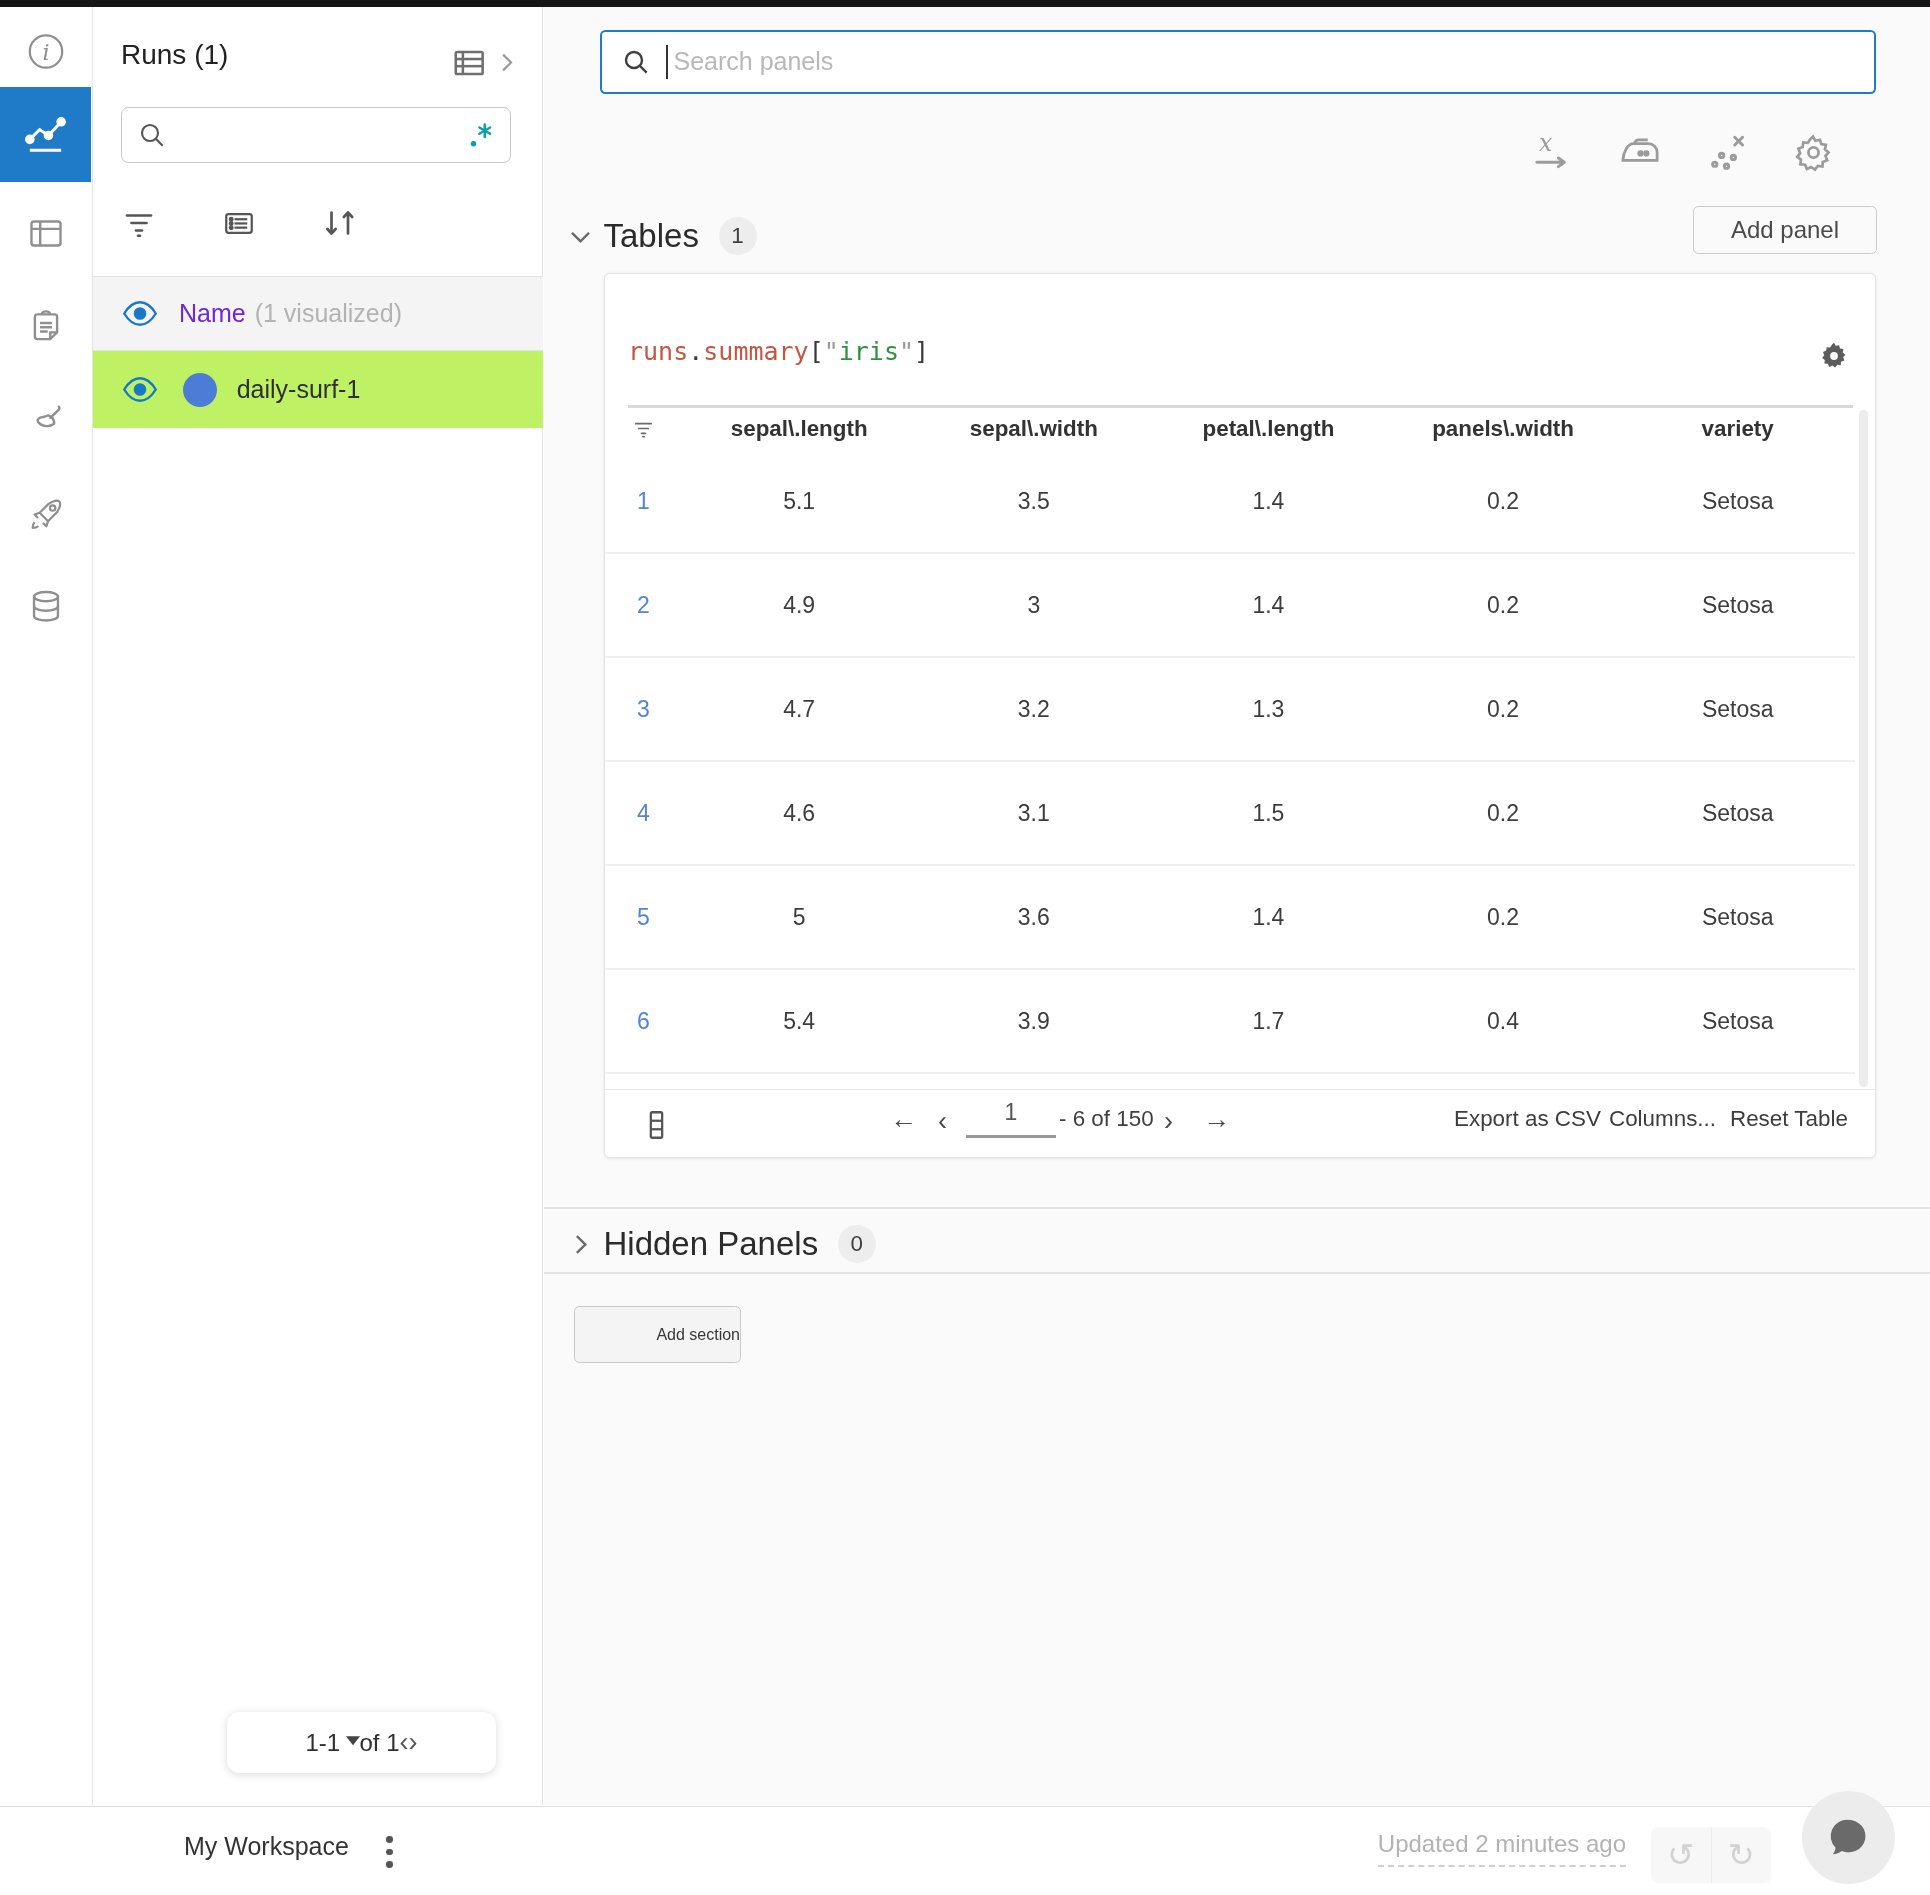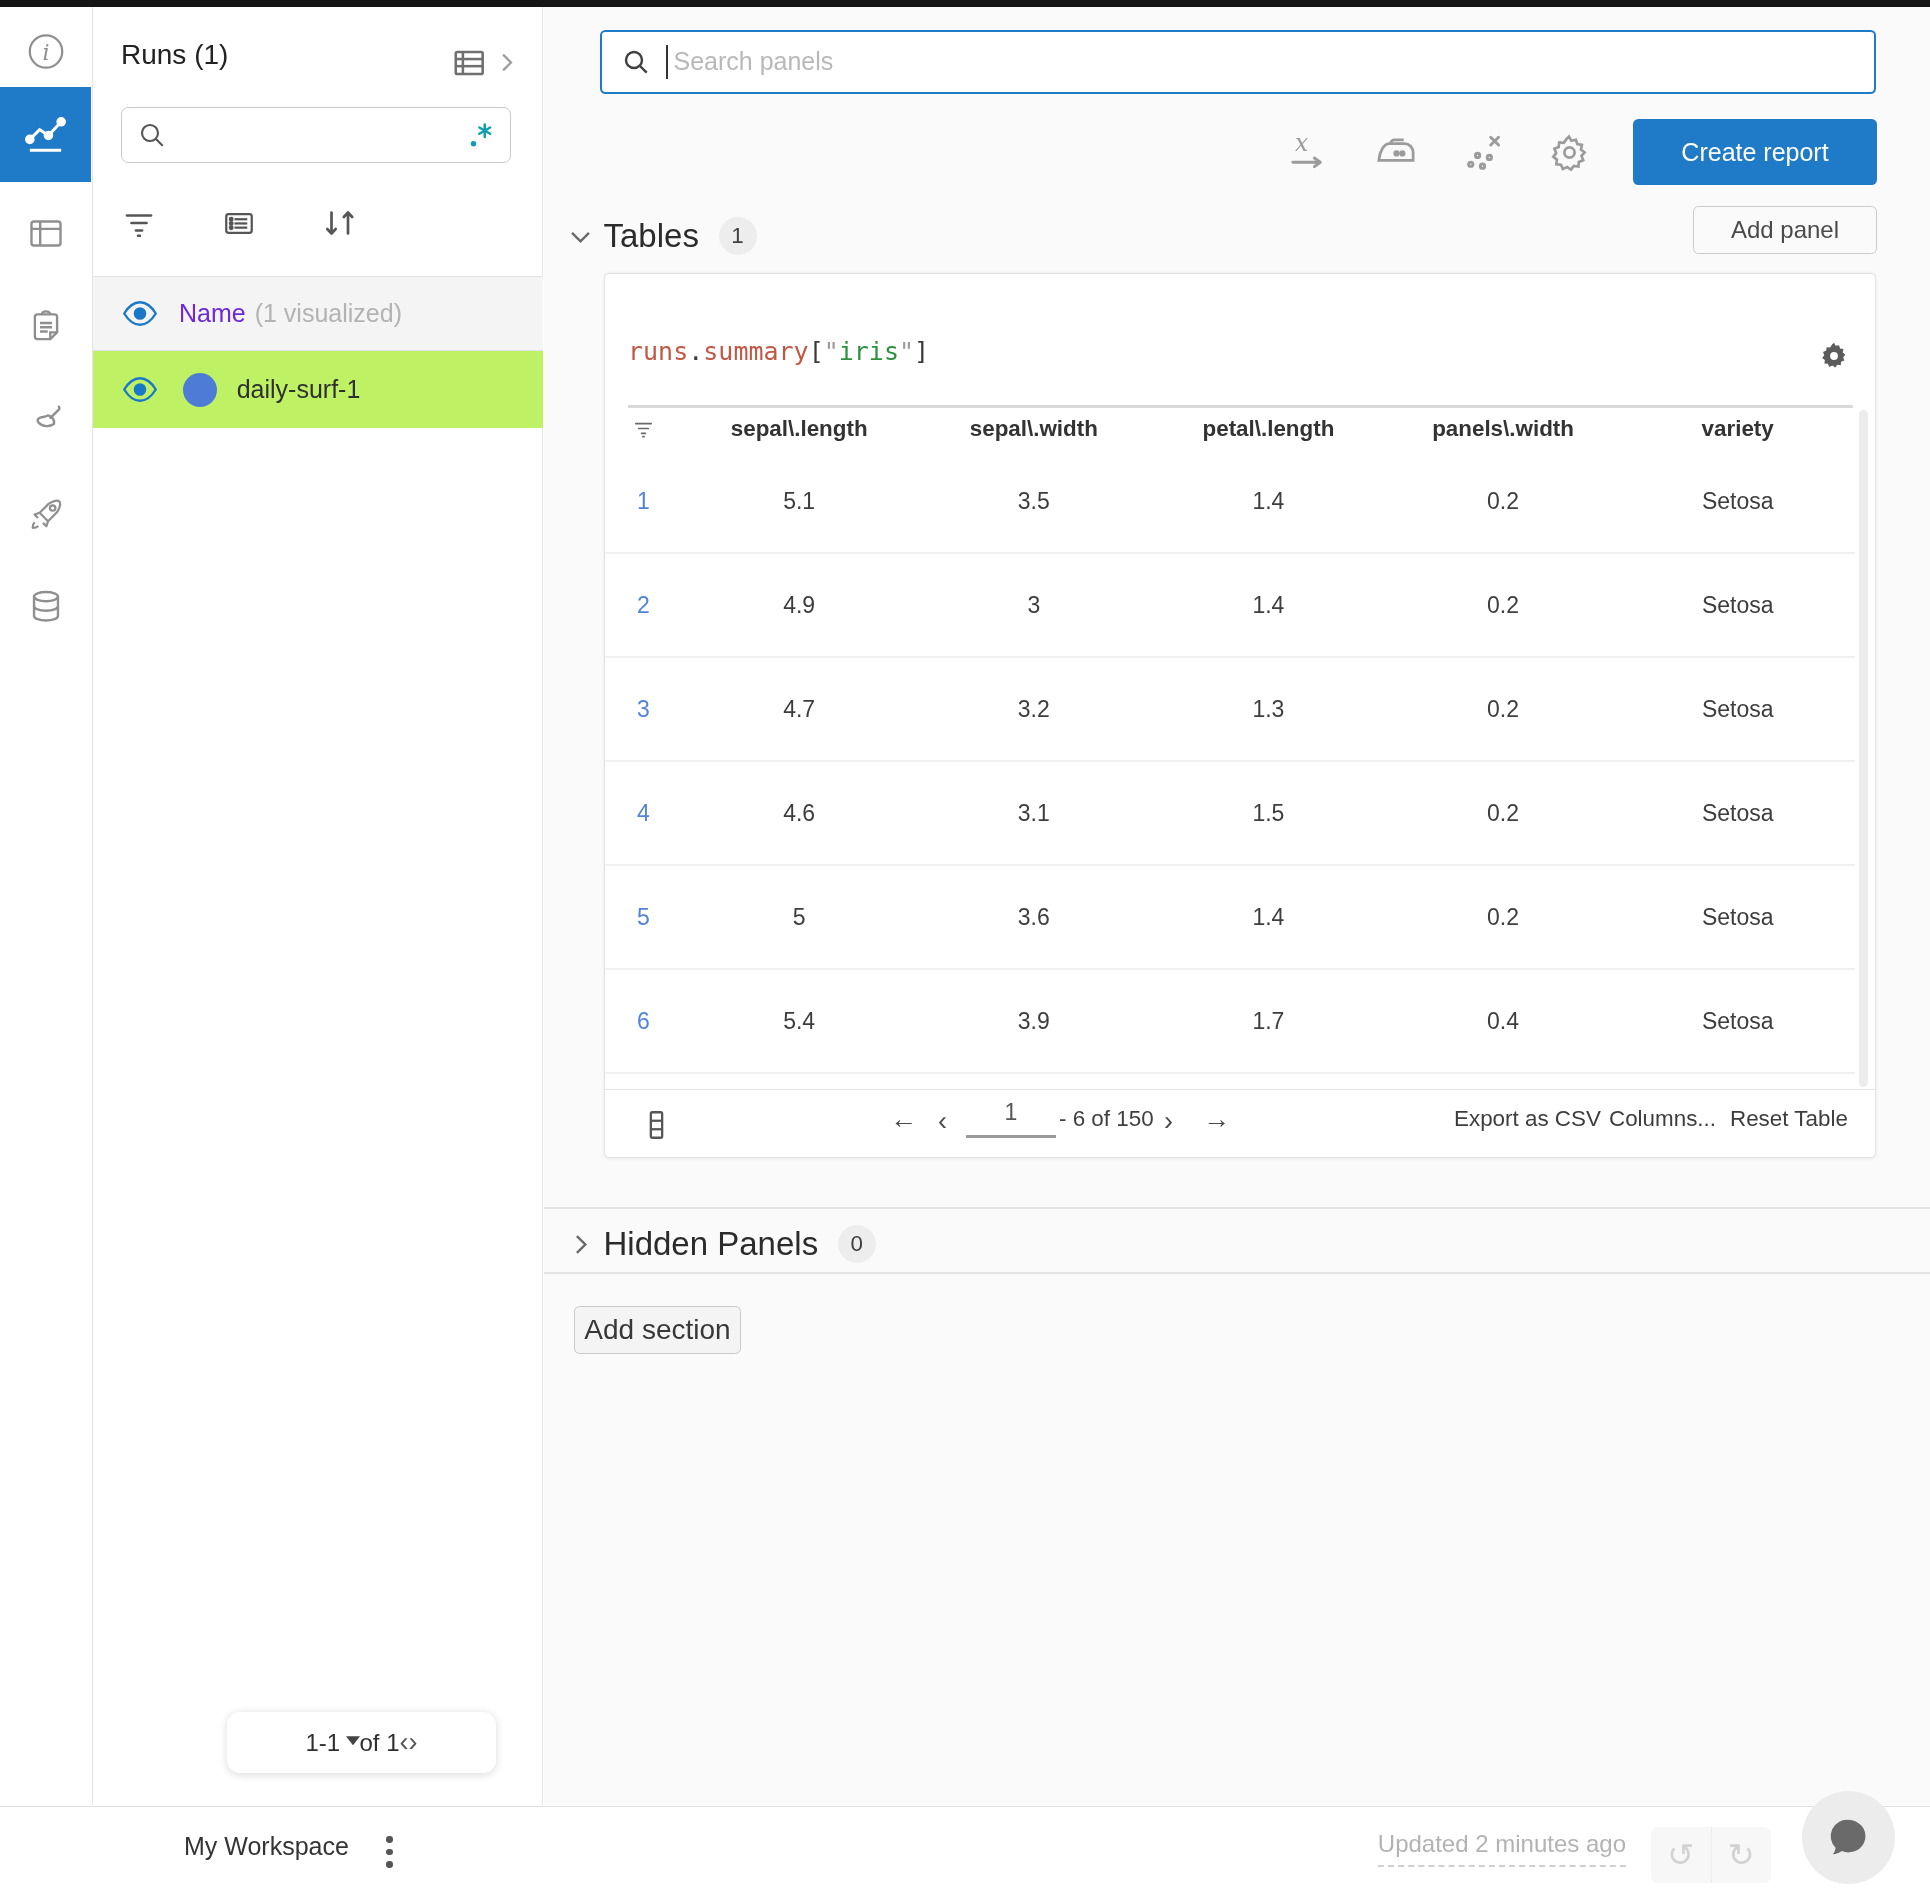--- a/index.html
+++ b/index.html
@@ -75,21 +75,21 @@
   .tf-density { position:absolute; left:38px; top:18px; width:27px; height:34px; color:#555; cursor:pointer; }
   .tf-arrow { position:absolute; top:14.3px; font-size:27px; color:#4a4a4a; cursor:pointer; }
   .tf-chev { position:absolute; top:16px; font-size:27px; color:#4a4a4a; cursor:pointer; }
   .tf-page { position:absolute; left:361px; top:9px; width:90px; text-align:center; font-size:23px; color:#555; border-bottom:3.6px solid #9a9a9a; padding-bottom:9px; }
   .tf-range { position:absolute; left:454px; top:16px; color:#3f3f3f; }
   .tf-link { position:absolute; top:16px; color:#3d3d3d; cursor:pointer; }
 
   
   .hr-line { position:absolute; left:0; width:1387px; height:1.8px; background:#e3e3e3; }
   .hidden-header { position:absolute; left:21.5px; top:1218px; display:flex; align-items:center; }
-  .add-section { position:absolute; left:30px; top:1299px; width:167px; height:48px; background:#f4f4f4; border:1.8px solid #c9c9c9; border-radius:5.4px; font-size:28px; color:#383838; font-family:inherit; cursor:pointer; }
+  .add-section { position:absolute; left:30px; top:1299px; width:167px; height:57px; background:#f4f4f4; border:1.8px solid #c9c9c9; border-radius:5.4px; font-size:16px; color:#383838; font-family:inherit; cursor:pointer;text-align:right; }
 
   
   .footer { position:absolute; left:0; top:1806px; width:1931px; height:90px; background:#fff; border-top:1.8px solid #dedede; }
   .ws-name { position:absolute; left:184px; top:25px; font-size:25px; color:#333; }
   .kebab { position:absolute; left:376px; top:21.5px; width:27px; height:47px; display:flex; flex-direction:column; align-items:center; justify-content:center; gap:6.3px; cursor:pointer; }
   .kebab i { width:6.3px; height:6.3px; border-radius:50%; background:#555; }
   .updated { position:absolute; right:305px; top:23px; font-size:24px; color:#b3b3b3; border-bottom:2.7px dashed #cfcfcf; padding-bottom:7.2px; cursor:pointer; }
   .undo-redo { position:absolute; right:160px; top:19.7px; width:120px; height:56px; background:#f7f7f7; border-radius:7.2px; display:flex; }
   .undo-redo .ur { flex:1; display:flex; align-items:center; justify-content:center; font-size:32px; color:#d2d2d2; cursor:pointer; }
   .undo-redo .ur + .ur { border-left:1.8px solid #ececec; }
@@ -257,21 +257,20 @@
           <path d="M16.2 4.2 l4 4 M20.2 4.2 l-4 4"></path>
           <circle cx="9.5" cy="13.5" r="1.1"></circle>
           <circle cx="15.5" cy="14.5" r="1.1"></circle>
           <circle cx="6" cy="18" r="1.1"></circle>
           <circle cx="12" cy="19" r="1.1"></circle>
         </svg>
       <svg class="act-icon" viewBox="0 0 24 24" fill="none" stroke="currentColor" stroke-width="1.4">
           <path d="M12 4 l1.2 2.1 2.4-.5 .7 2.3 2.4.4 -.5 2.4 1.9 1.5 -1.6 1.8 .9 2.3 -2.3.9 -.2 2.4 -2.4-.3 -1.5 1.9 -2-1.4 -2.2 1 -1-2.2 -2.4-.2 .3-2.4 -1.9-1.5 1.5-1.9 -.9-2.3 2.2-.9 .3-2.4 2.4.2 1.4-2z" transform="scale(.98)"></path>
           <circle cx="12" cy="12" r="2.6"></circle>
         </svg>
-      <button class="create-report">Create report</button>
     </div>
 
     <div class="section-header">
       <svg class="chev-icon" viewBox="0 0 24 24" fill="none" stroke="currentColor" stroke-width="2">
           <path d="M5 9 l7 7 7-7"></path>
         </svg>
       <span class="section-title">Tables</span>
       <span class="count-badge">1</span>
     </div>
     <button class="add-panel">Add panel</button>

